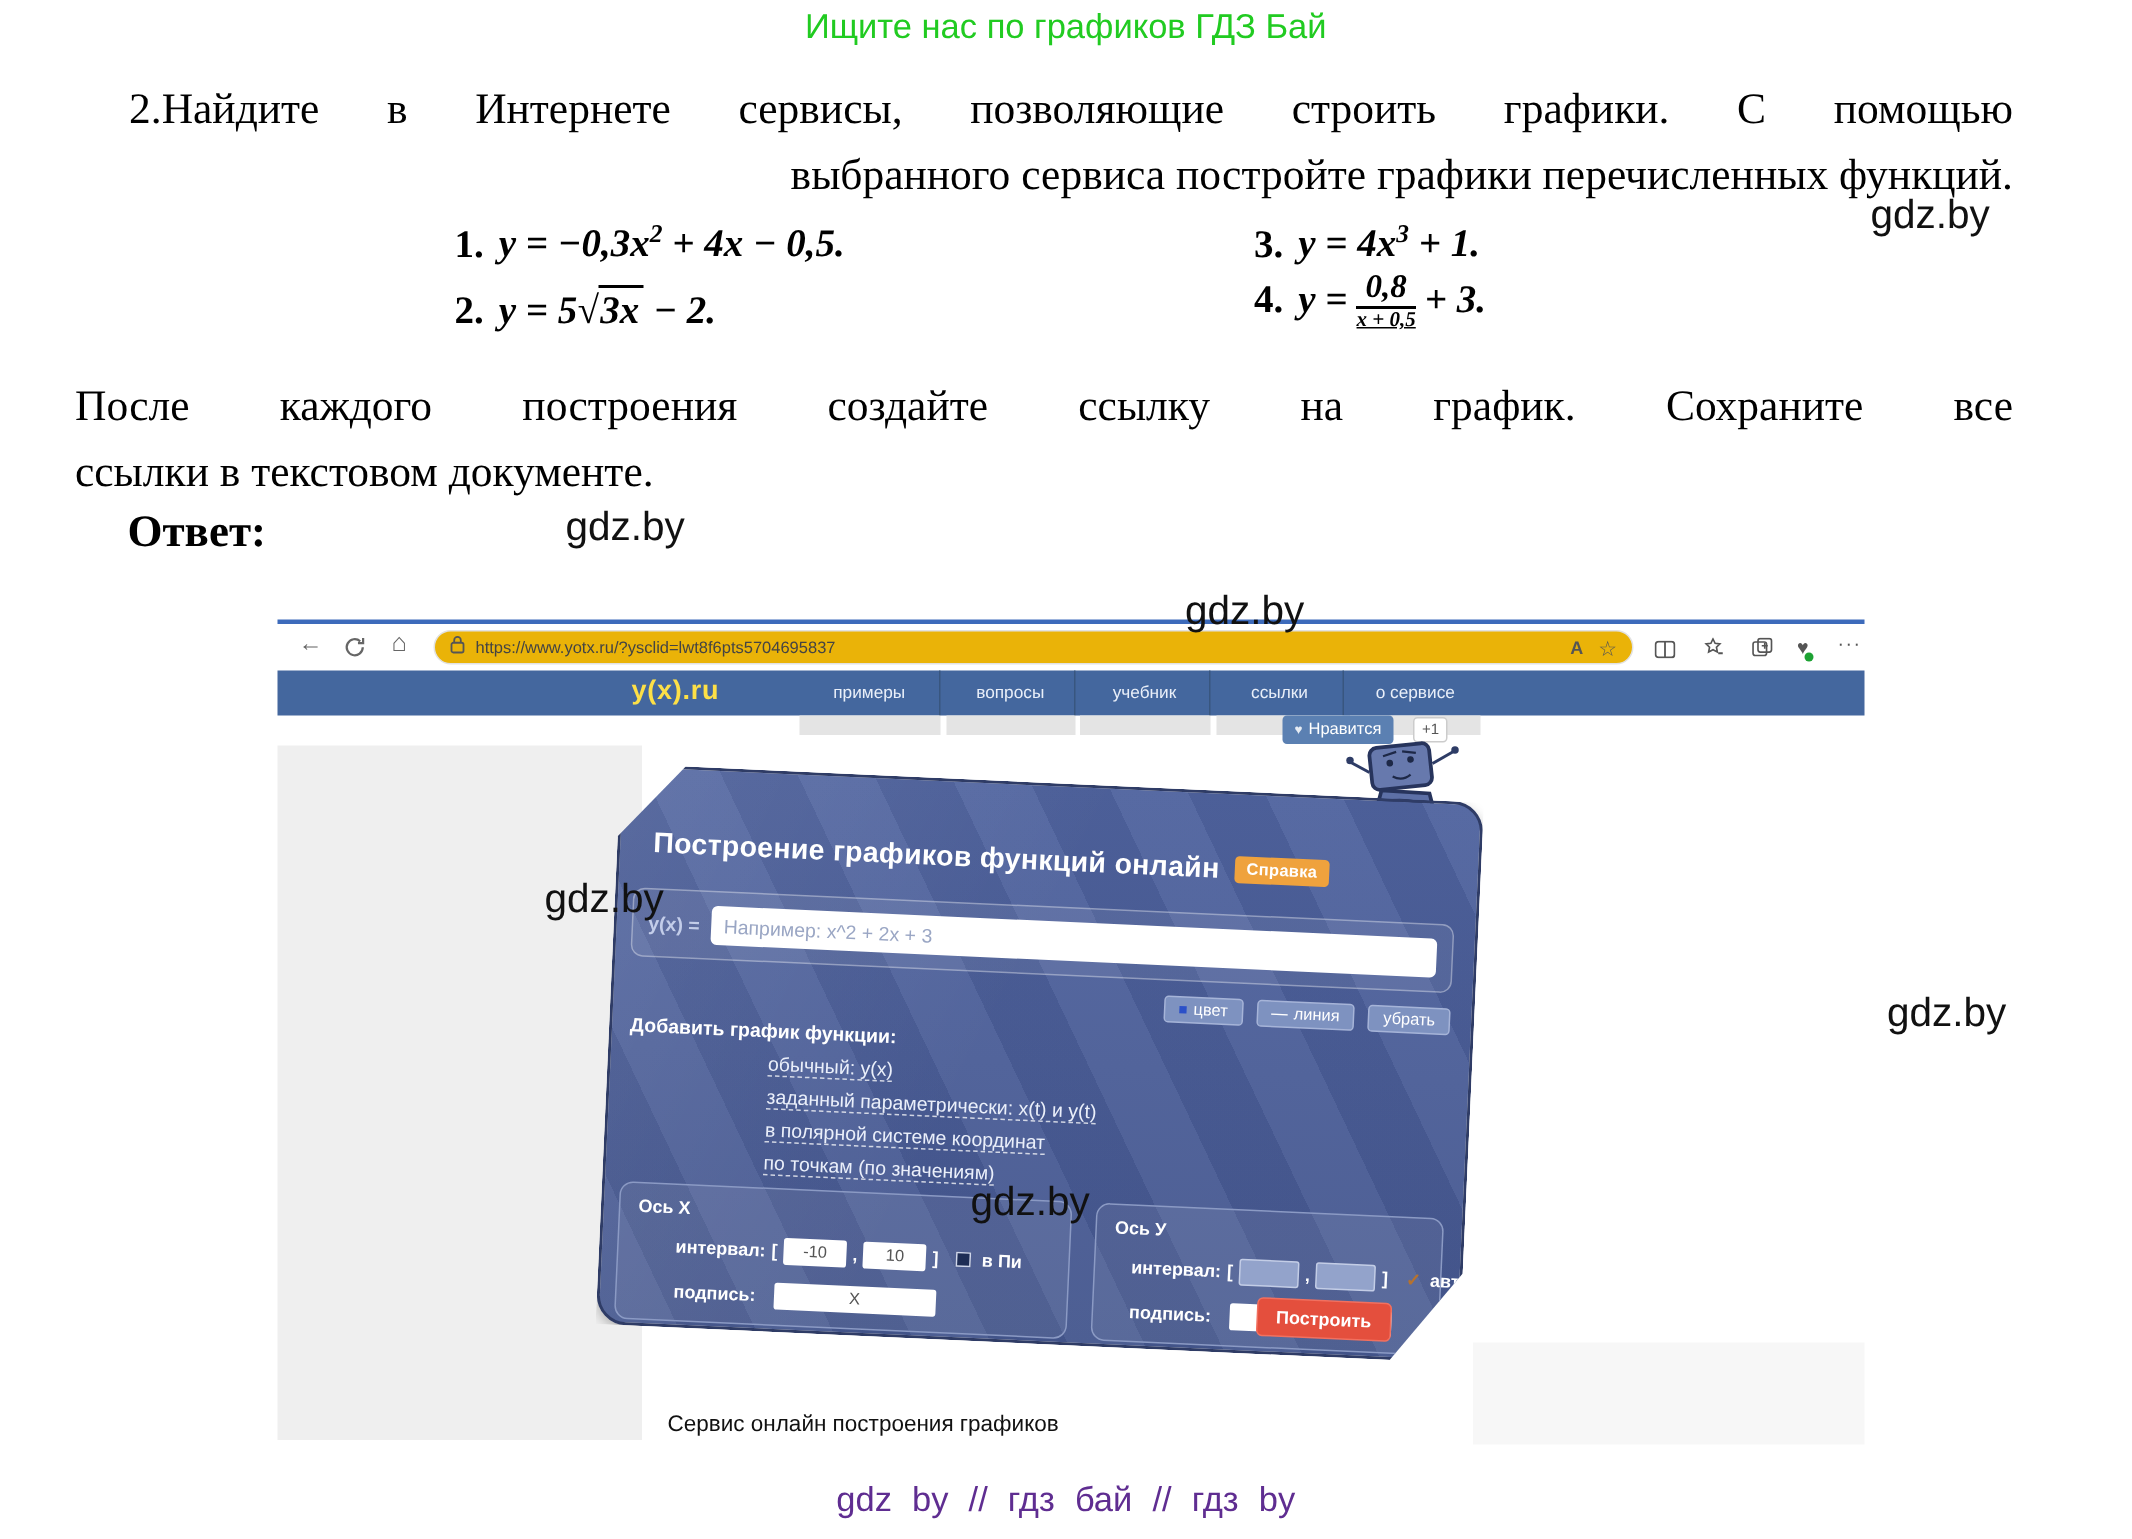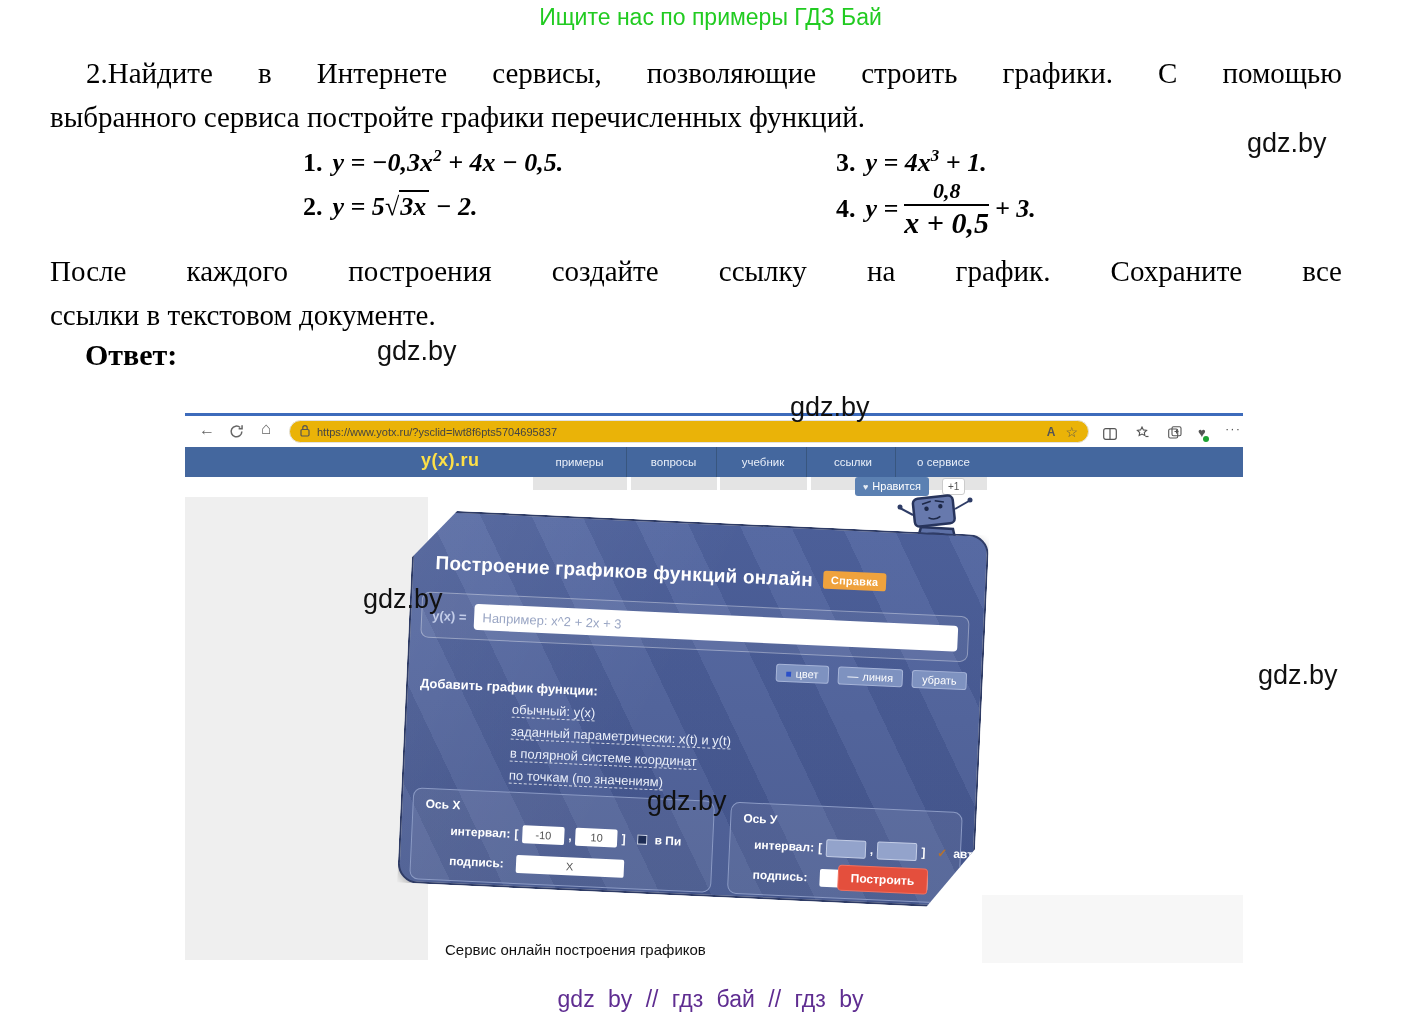--- a/index.html
+++ b/index.html
@@ -81,40 +81,40 @@
   .inp.dis { background:#93a3cb; border:1px solid #c3cde6; }
   .cb { width:10px; height:10px; background:#1e2d55; border:1px solid #cfd6ea; display:inline-block; margin:0 3px 0 8px; cursor:pointer; }
   .chk { color:#b5722f; font-weight:700; margin:0 2px 0 8px; }
   .build-btn { left:438px; top:334px; background:#e44f3d; border:1px solid #f2705f; border-radius:4px; color:#fff; font-size:12px; font-weight:700; padding:5px 12px; cursor:pointer; }
 </style>
 </head>
 <body>
 
 <div id="page">
 
-  <div class="abs banner">Ищите нас по примеры ГДЗ Бай</div>
+  <div class="abs banner">Ищите нас по графиков ГДЗ Бай</div>
 
   <div class="abs serif taskline just" style="top:52px; padding-left:36px;">2.Найдите в Интернете сервисы, позволяющие строить графики. С помощью</div>
-  <div class="abs serif taskline" style="top:96px;">выбранного сервиса постройте графики перечисленных функций.</div>
+  <div class="abs serif taskline" style="top:96px;text-align:right;">выбранного сервиса постройте графики перечисленных функций.</div>
 
   <div class="abs serif formula" style="left:303px; top:146px;">
     <span class="num">1.</span><span class="body">y = −0,3x</span><sup class="body" style="font-size:17px;">2</sup><span class="body"> + 4x − 0,5.</span>
   </div>
   <div class="abs serif formula" style="left:303px; top:192px;">
     <span class="num">2.</span><span class="body">y = 5</span><span class="body">√</span><span class="body radicand">3x</span><span class="body"> − 2.</span>
   </div>
   <div class="abs serif formula" style="left:836px; top:146px;">
     <span class="num">3.</span><span class="body">y = 4x</span><sup class="body" style="font-size:17px;">3</sup><span class="body"> + 1.</span>
   </div>
   <div class="abs serif formula fracwrap" style="left:836px; top:178px;">
     <span class="num">4.</span>
       <span class="body">y =</span>
     <span class="frac">
       <span class="body" style="display:block; font-size:22px;">0,8</span>
-      <span class="body den" style="display:block; font-size:30px;">x + 0,5</span>
+      <span class="body den" style="display:block; font-size:14px;text-decoration:underline;">x + 0,5</span>
     </span>
     <span class="body">+ 3.</span>
   </div>
 
   <div class="abs wm" style="left:1247px; top:128px;">gdz.by</div>
 
   <div class="abs serif taskline" style="top:294px;">ссылки в текстовом документе.</div>
   <div class="abs serif taskline just" style="top:250px;">После каждого построения создайте ссылку на график. Сохраните все</div>
 
   <div class="abs serif answer-label" style="left:85px; top:338px;">Ответ:</div>

